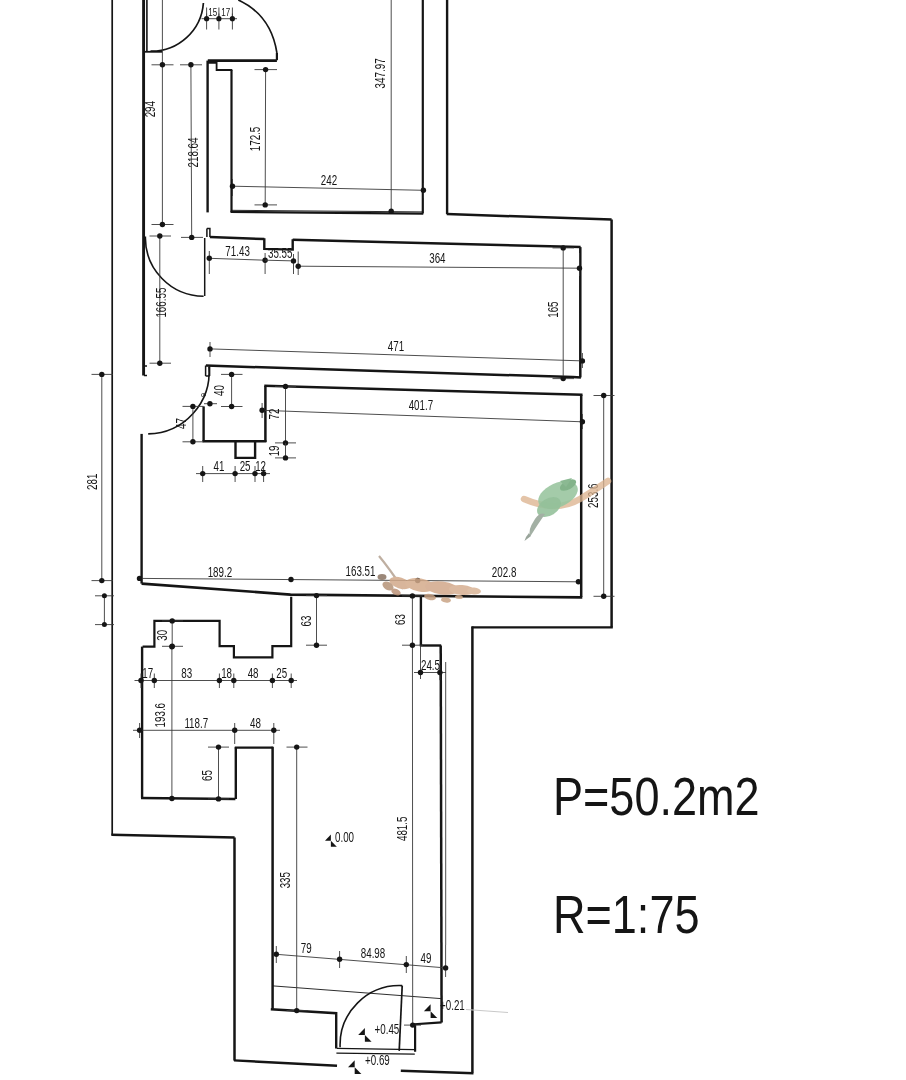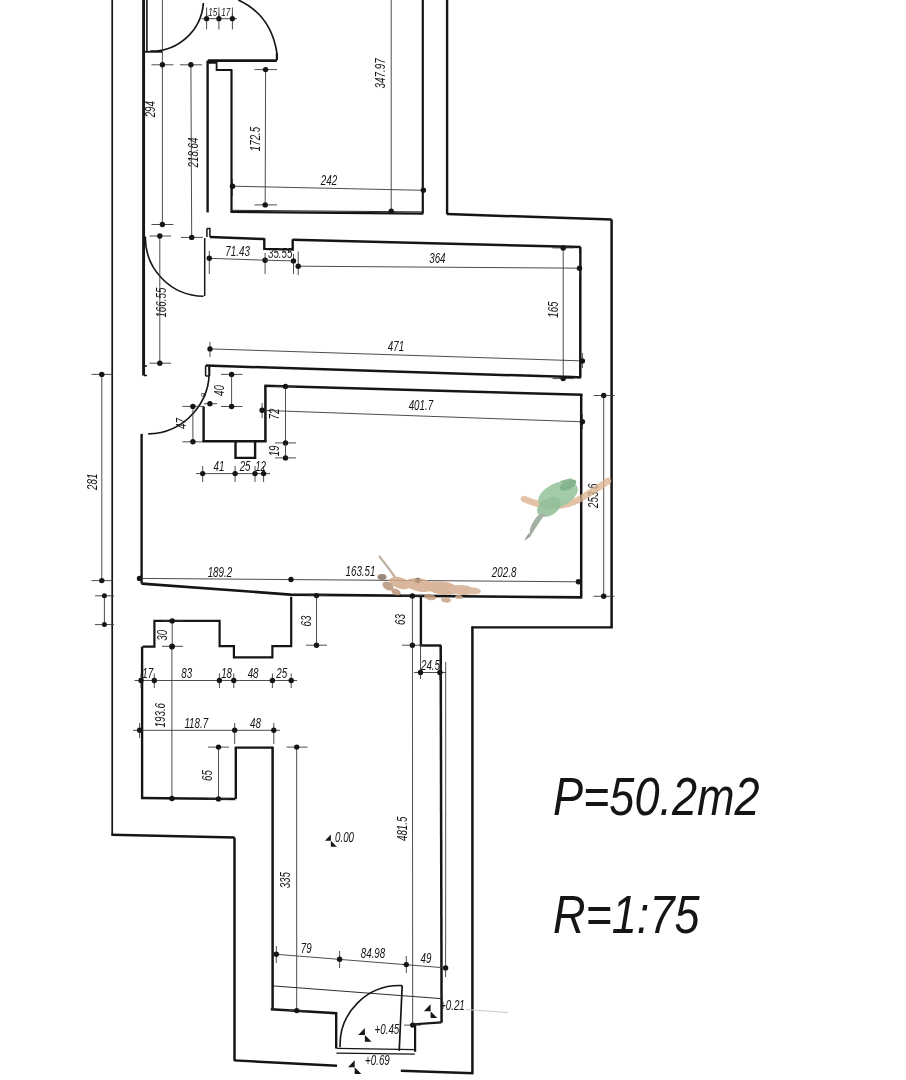--- a/index.html
+++ b/index.html
@@ -1,16 +1,16 @@
 <!DOCTYPE html>
 <html><head>
 <meta charset="utf-8">
 <style>
   html,body{margin:0;padding:0;background:#ffffff;}
-  #page{width:772px;height:1080px;position:relative;background:#ffffff;overflow:hidden;font-style:italic;}
+  #page{width:772px;height:1080px;position:relative;background:#ffffff;overflow:hidden;}
   svg{position:absolute;top:0;left:0;}
   text{font-family:"Liberation Sans",sans-serif;fill:#151515;}
   .d{font-size:14px;}
   .w{stroke:#151515;fill:none;}
   .dim{stroke:#3a3a3a;stroke-width:0.9;fill:none;}
 </style>
 </head>
 <body>
 <div id="page">
 <svg width="906" height="1080" viewBox="0 0 906 1080">

